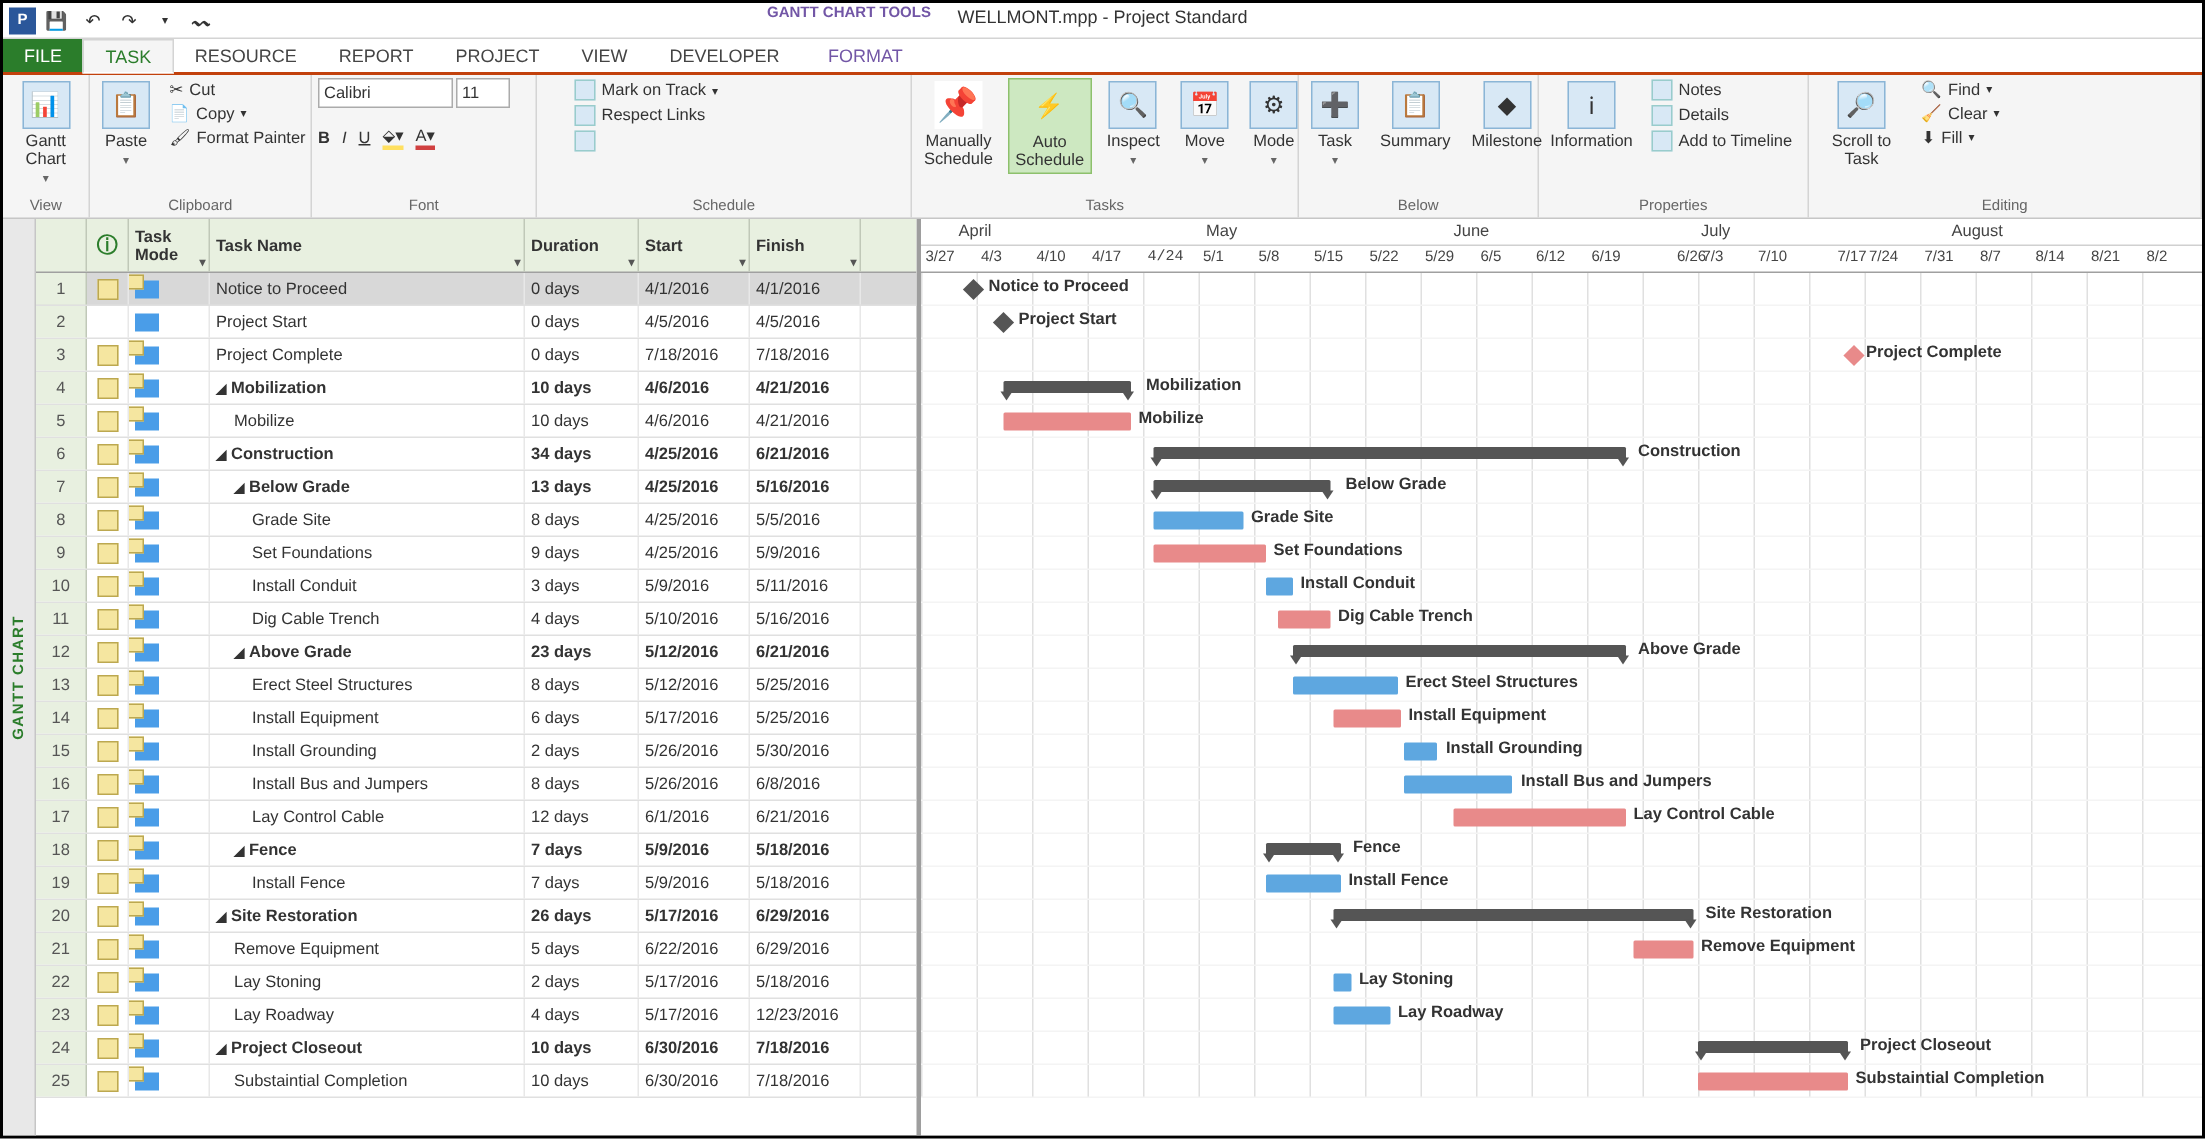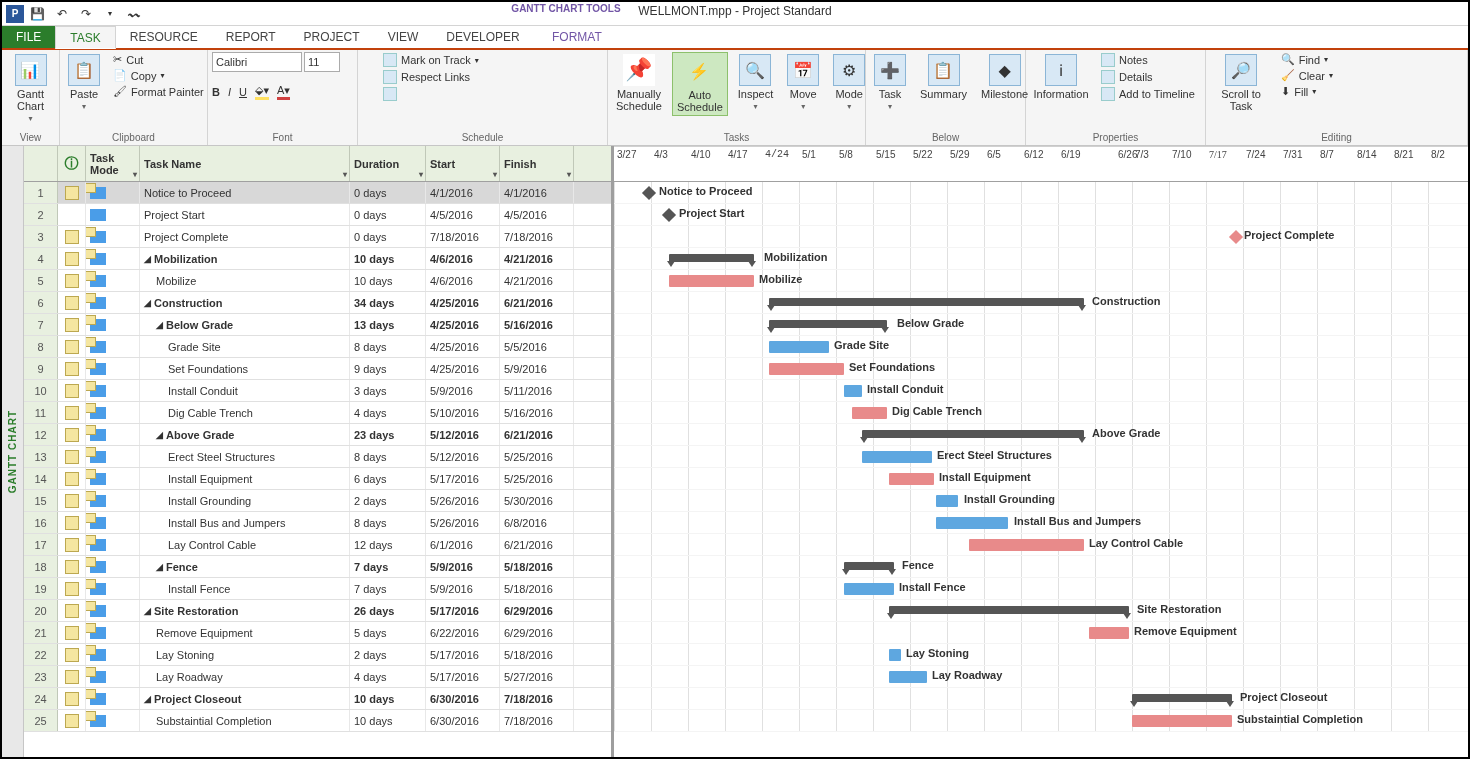--- a/index.html
+++ b/index.html
@@ -605,21 +605,21 @@
           <div class="cell c0">23</div>
           <div class="cell c1">
             <span class="clip-icon"></span>
           </div>
           <div class="cell c2">
             <span class="tm-icon manual"></span>
           </div>
           <div class="cell c3 " style="padding-left:16px">Lay Roadway</div>
           <div class="cell c4 ">4 days</div>
           <div class="cell c5 ">5/17/2016</div>
-          <div class="cell c6 ">5/27/2016</div>
+          <div class="cell c6 ">12/23/2016</div>
         </div>
         <div class="row">
           <div class="cell c0">24</div>
           <div class="cell c1">
             <span class="clip-icon"></span>
           </div>
           <div class="cell c2">
             <span class="tm-icon manual"></span>
           </div>
           <div class="cell c3 bold" style="padding-left:4px"><span class="exp">◢</span>Project Closeout</div>
@@ -637,38 +637,45 @@
           </div>
           <div class="cell c3 " style="padding-left:16px">Substaintial Completion</div>
           <div class="cell c4 ">10 days</div>
           <div class="cell c5 ">6/30/2016</div>
           <div class="cell c6 ">7/18/2016</div>
         </div>
       </div>
   </div>
   <div class="gantt-pane">
     <div class="timeline">
+        <div class="tl-months" id="tl-months">
+          <div class="tl-mon" style="left: 25px;">April</div>
+          <div class="tl-mon" style="left: 190px;">May</div>
+          <div class="tl-mon" style="left: 355px;">June</div>
+          <div class="tl-mon" style="left: 520px;">July</div>
+          <div class="tl-mon" style="left: 687px;">August</div>
+        </div>
         <div class="tl-days" id="tl-days">
           <div class="tl-day" style="left: 3px;">3/27</div>
           <div class="tl-day" style="left: 40px;">4/3</div>
           <div class="tl-day" style="left: 77px;">4/10</div>
           <div class="tl-day" style="left: 114px;">4/17</div>
           <div class="tl-day" style="left: 151px; font-family: Liberation Mono, monospace;">4/24</div>
           <div class="tl-day" style="left: 188px;">5/1</div>
           <div class="tl-day" style="left: 225px;">5/8</div>
           <div class="tl-day" style="left: 262px;">5/15</div>
           <div class="tl-day" style="left: 299px;">5/22</div>
           <div class="tl-day" style="left: 336px;">5/29</div>
           <div class="tl-day" style="left: 373px;">6/5</div>
           <div class="tl-day" style="left: 410px;">6/12</div>
           <div class="tl-day" style="left: 447px;">6/19</div>
           <div class="tl-day" style="left: 504px;">6/26</div>
           <div class="tl-day" style="left: 521px;">7/3</div>
           <div class="tl-day" style="left: 558px;">7/10</div>
-          <div class="tl-day" style="left: 595px; font-family: Liberation Serif, serif;">7/17</div>
+          <div class="tl-day" style="left: 611px;">7/17</div>
           <div class="tl-day" style="left: 632px;">7/24</div>
           <div class="tl-day" style="left: 669px;">7/31</div>
           <div class="tl-day" style="left: 706px;">8/7</div>
           <div class="tl-day" style="left: 743px;">8/14</div>
           <div class="tl-day" style="left: 780px;">8/21</div>
           <div class="tl-day" style="left: 817px;">8/2</div>
         </div>
       </div>
     <div class="gantt-body" id="gantt-body">
         <div class="vline" style="left: 0px;"></div>

